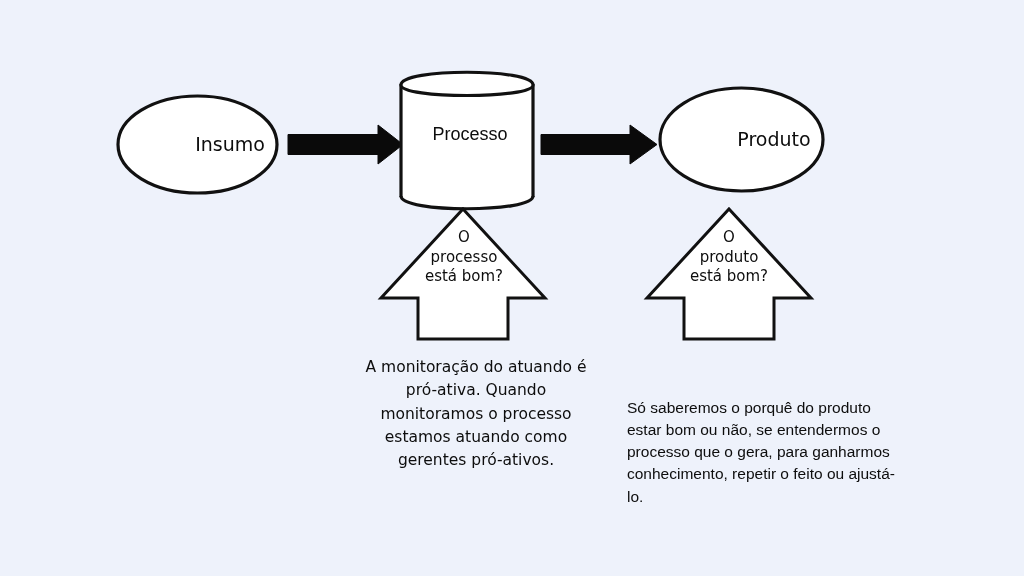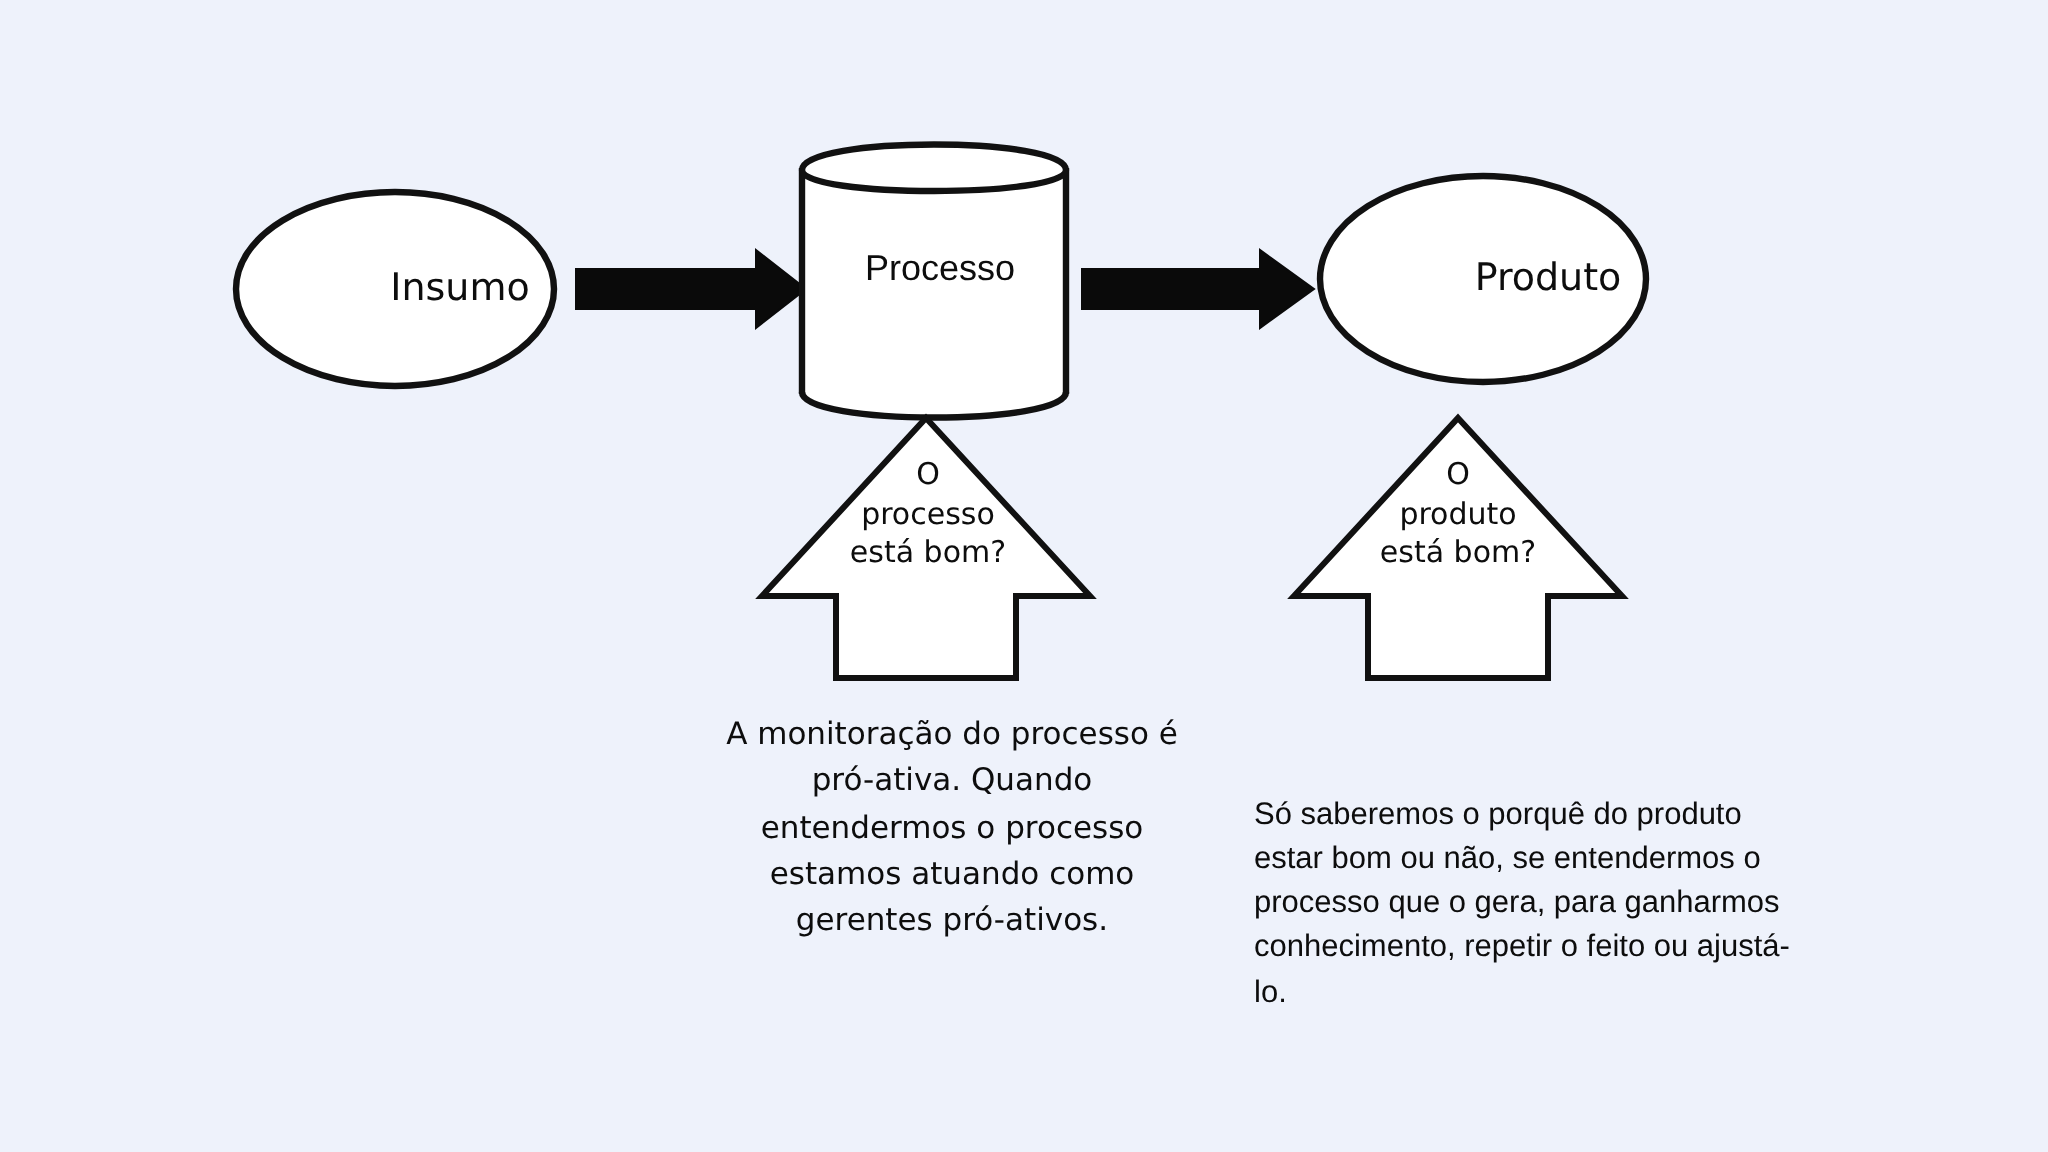--- a/index.html
+++ b/index.html
@@ -167,17 +167,17 @@
   <div class="shape-label node-label" id="label-produto">Produto</div>
 
   <div class="shape-label arrow-question" id="question-processo">O
 processo
 está bom?</div>
 
   <div class="shape-label arrow-question" id="question-produto">O
 produto
 está bom?</div>
 
-  <div class="caption" id="caption-left">A monitoração do processo é pró-ativa. Quando entendermos o processo estamos atuando  como gerentes pró-ativos.</div>
+  <div class="caption" id="caption-left">A monitoração do atuando é pró-ativa. Quando monitoramos o processo estamos atuando  como gerentes pró-ativos.</div>
 
   <div class="caption" id="caption-right">Só saberemos o porquê do produto estar bom ou não, se entendermos o processo que o gera, para ganharmos conhecimento, repetir o feito ou ajustá-lo.</div>
 
 </div>
 
 </body></html>

